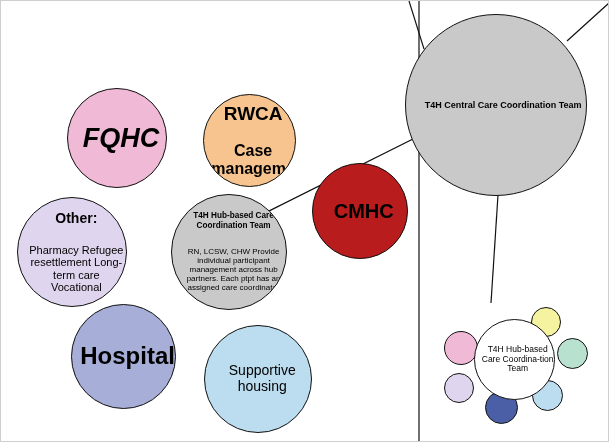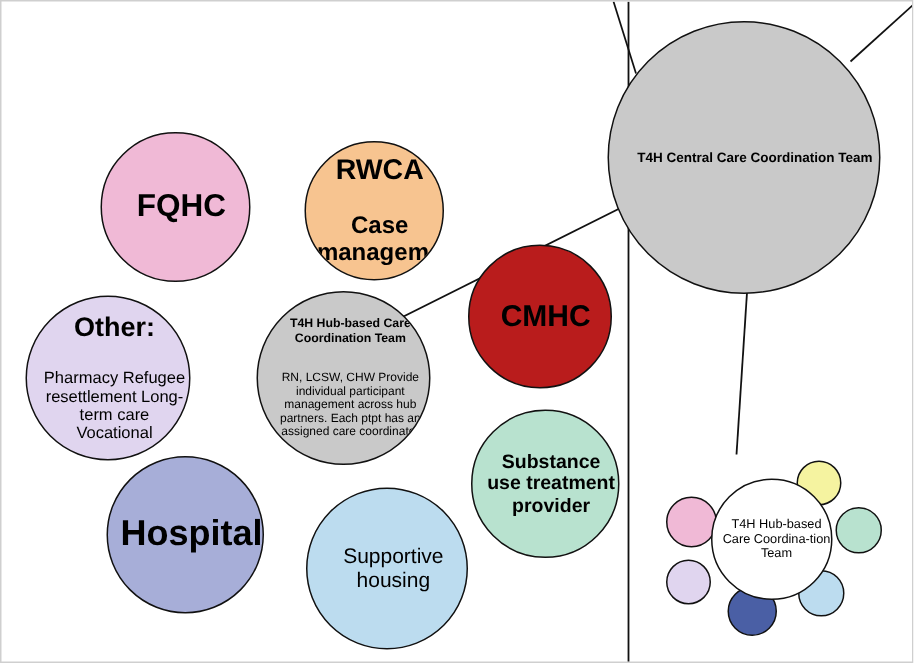--- a/index.html
+++ b/index.html
@@ -74,51 +74,48 @@
     <line x1="497" y1="194" x2="490" y2="302" stroke="#111111" stroke-width="1.2"></line>
   </svg>
 
   <div class="node" style="left:404px; top:13px; width:182px; height:182px; background:#c9c9c9;">
     <span class="label">
       <span class="title" style="font-size:9px;">T4H Central Care Coordination Team</span>
     </span>
   </div>
 
   <div class="node" style="left:66px; top:87px; width:100px; height:100px; background:#f0b9d6;">
-    <span class="label" style="font-size:21px; font-weight:bold;">FQHC</span>
+    <span class="label" style="font-size:27px; font-weight:bold;font-style:italic;">FQHC</span>
   </div>
 
   <div class="node" style="left:202px; top:93px; width:93px; height:93px; background:#f7c490;">
     <span class="label">
       <span class="title" style="font-size:19px;">RWCA</span>
       <span class="body" style="font-size:16px; font-weight:bold;">Case management</span>
     </span>
   </div>
 
   <div class="node" style="left:311px; top:162px; width:96px; height:96px; background:#b91c1c;">
     <span class="label" style="font-size:20px; font-weight:bold;">CMHC</span>
   </div>
 
   <div class="node" style="left:16px; top:196px; width:110px; height:110px; background:#e0d5ef;">
     <span class="label">
-      <span class="title" style="font-size:18px;">Other:</span>
+      <span class="title" style="font-size:14px;">Other:</span>
       <span class="body" style="font-size:11px;">Pharmacy Refugee resettlement Long-term care Vocational</span>
     </span>
   </div>
 
   <div class="node" style="left:170px; top:193px; width:116px; height:116px; background:#c9c9c9;">
     <span class="label">
       <span class="title" style="font-size:8.2px;">T4H Hub-based Care Coordination Team</span>
       <span class="body" style="font-size:8px;">RN, LCSW, CHW Provide individual participant management across hub partners. Each ptpt has an assigned care coordinator</span>
     </span>
   </div>
 
-  <div class="node" style="left:313px; top:272px; width:99px; height:99px; background:#b8e2cf;">
-    <span class="label" style="font-size:13px; font-weight:bold;">Substance use treatment provider</span>
-  </div>
 
   <div class="node" style="left:70px; top:303px; width:105px; height:105px; background:#a7aed8;">
     <span class="label" style="font-size:24px; font-weight:bold;">Hospital</span>
   </div>
 
   <div class="node" style="left:203px; top:324px; width:108px; height:108px; background:#bcdcef;">
     <span class="label" style="font-size:14px;">Supportive housing</span>
   </div>
 
   <div class="mini" style="left:443px; top:330px; width:34px; height:34px; background:#f0b9d6;"></div>

